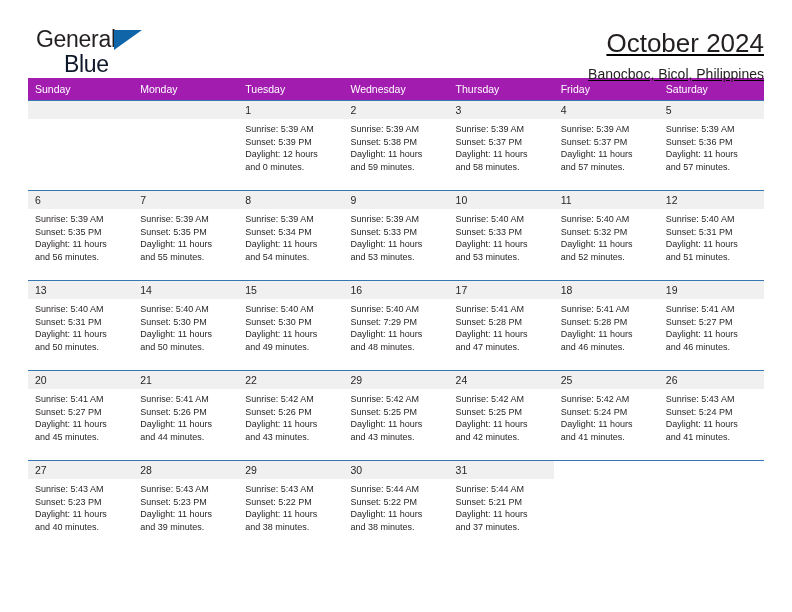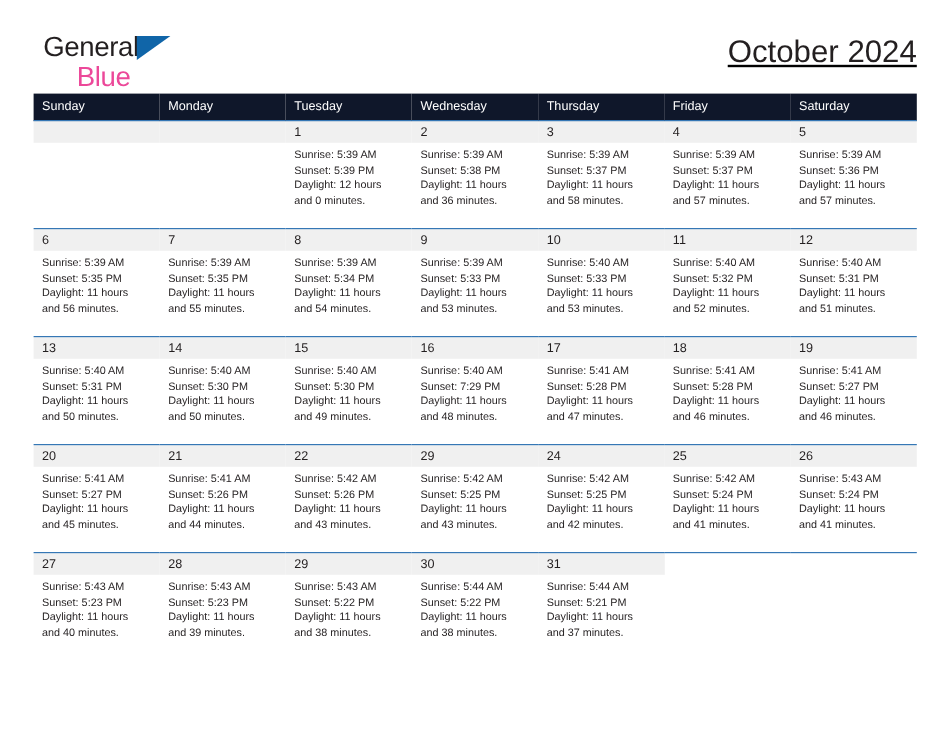--- a/index.html
+++ b/index.html
@@ -33,21 +33,21 @@
   }
   .logo-general {
     font-size: 23px;
     color: #231f20;
     letter-spacing: -0.3px;
     line-height: 26px;
     display: block;
   }
   .logo-blue {
     font-size: 23px;
-    color: #ec4899;
+    color: #0f172a;
     letter-spacing: -0.3px;
     line-height: 24px;
     display: block;
     padding-left: 28px;
   }
   .logo-tri {
     position: absolute;
     left: 86px;
     top: 4px;
     width: 0;
@@ -70,21 +70,21 @@
   }
 
   
   .calendar { width: 736px; }
   table.cal {
     width: 100%;
     border-collapse: collapse;
     table-layout: fixed;
   }
   thead th {
-    background: #0f172a;
+    background: #a21caf;
     color: #ffffff;
     font-size: 10.5px;
     font-weight: normal;
     text-align: left;
     padding: 5px 0 5px 7px;
     height: 21px;
   }
   tbody td {
     vertical-align: top;
     border-top: 1px solid #3577b5;
@@ -115,20 +115,21 @@
 <div class="page">
 
   <div class="header">
     <div class="logo">
       <span class="logo-general">General</span>
       <span class="logo-tri"></span>
       <span class="logo-blue">Blue</span>
     </div>
     <div class="title-wrap">
       <div class="cal-title">October 2024</div>
+      <div class="cal-sub">Banocboc, Bicol, Philippines</div>
     </div>
   </div>
 
   <div class="calendar">
     <table class="cal">
       <thead>
         <tr>
           <th>Sunday</th>
           <th>Monday</th>
           <th>Tuesday</th>
@@ -154,21 +155,21 @@
                 <div>Daylight: 12 hours</div>
                 <div>and 0 minutes.</div>
               </div>
             </td>
             <td class="">
               <div class="daynum">2</div>
               <div class="info">
                 <div>Sunrise: 5:39 AM</div>
                 <div>Sunset: 5:38 PM</div>
                 <div>Daylight: 11 hours</div>
-                <div>and 36 minutes.</div>
+                <div>and 59 minutes.</div>
               </div>
             </td>
             <td class="">
               <div class="daynum">3</div>
               <div class="info">
                 <div>Sunrise: 5:39 AM</div>
                 <div>Sunset: 5:37 PM</div>
                 <div>Daylight: 11 hours</div>
                 <div>and 58 minutes.</div>
               </div>

